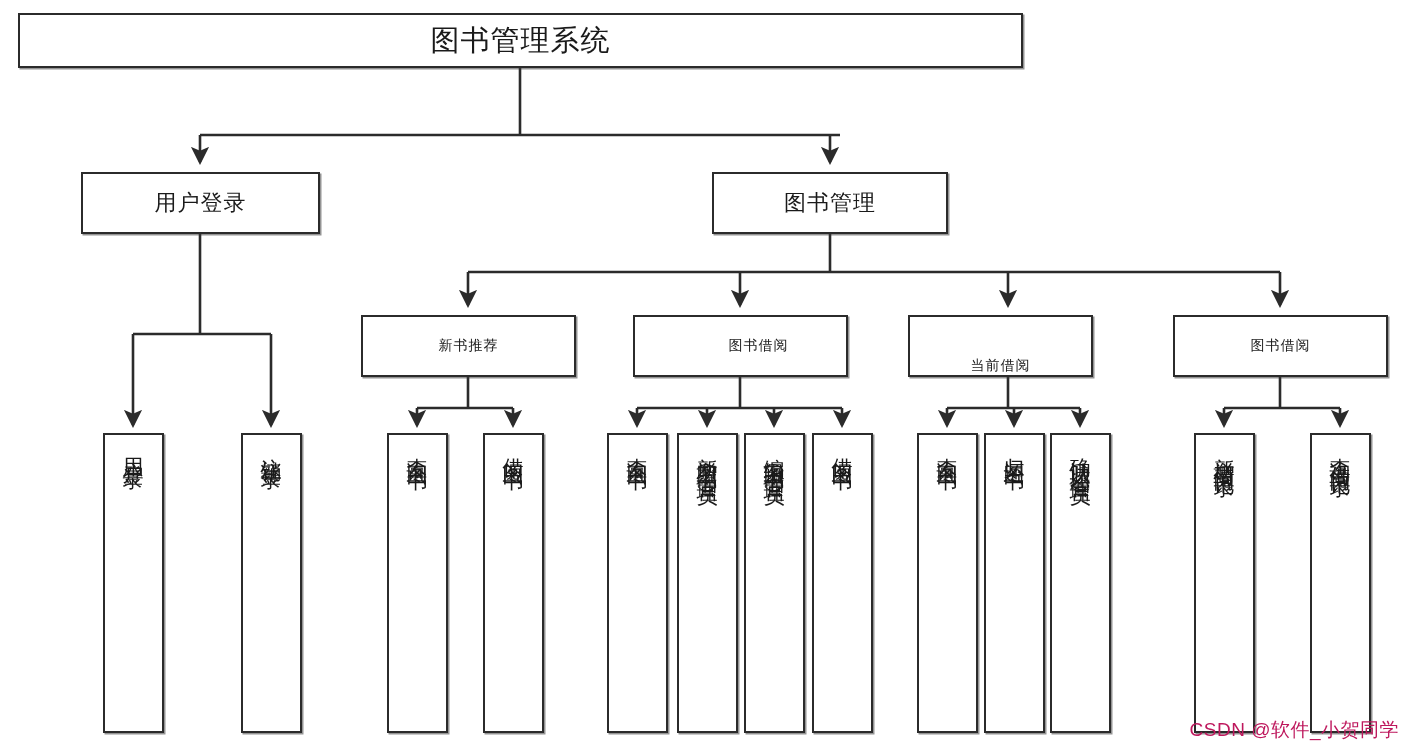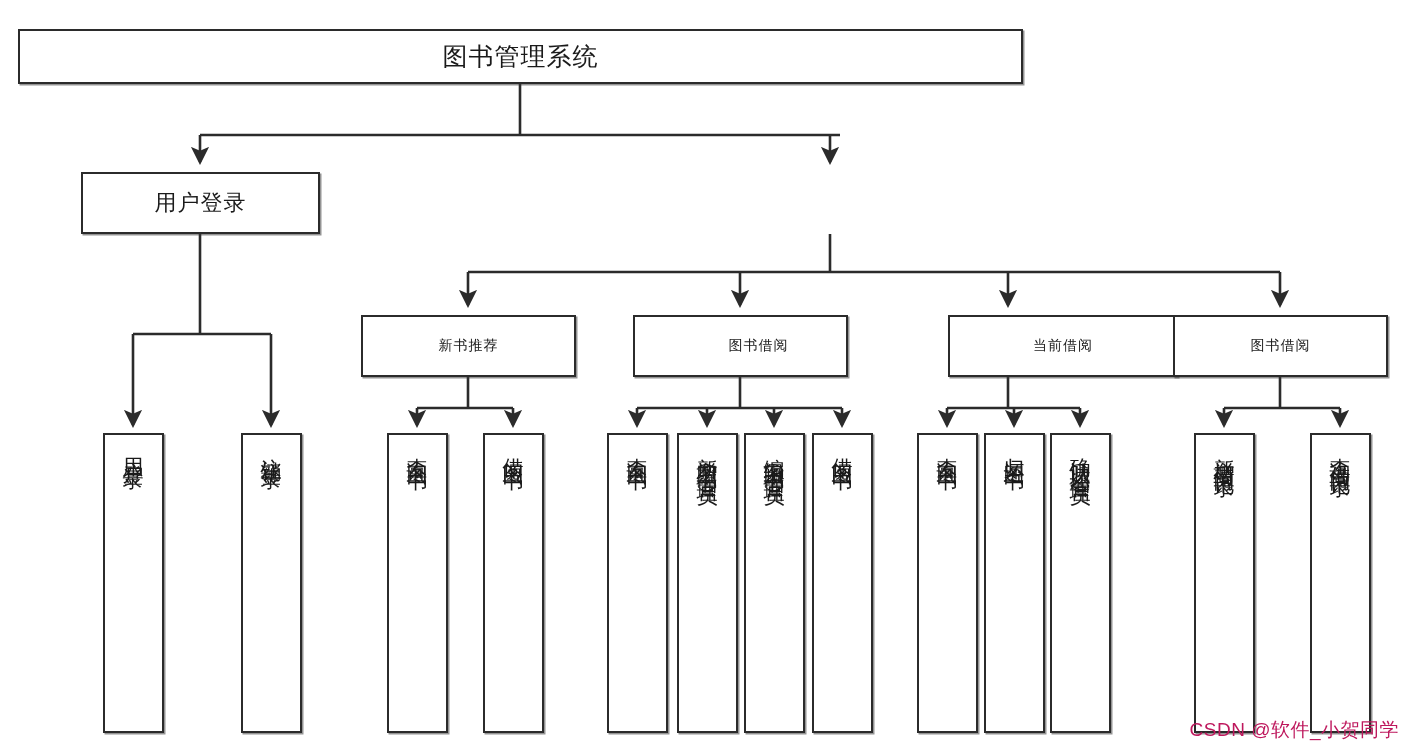--- a/index.html
+++ b/index.html
@@ -30,21 +30,21 @@
     position: absolute;
     box-sizing: border-box;
     border: 2px solid #2b2b2b;
     background: #ffffff;
     display: flex;
     align-items: center;
     justify-content: center;
     color: #1a1a1a;
     box-shadow: 1.5px 1.5px 0 rgba(60,60,60,0.55);
   }
-  .node.level-root { font-size: 25px; margin-top: 16px; }
+  .node.level-root { font-size: 29px; }
   .node.level-2   { font-size: 22px; }
   .node.level-3   { font-size: 14px; }
 
   
   .node.leaf {
     font-size: 21px;
     align-items: flex-start;
     justify-content: center;
     padding-top: 6px;
   }
@@ -124,28 +124,31 @@
     </g>
   </svg>
 
   <div class="node level-root" style="left:18px; top:13px; width:1005px; height:55px;">
     <span class="htext">图书管理系统</span>
   </div>
 
   <div class="node level-2" style="left:81px; top:172px; width:239px; height:62px;">
     <span class="htext">用户登录</span>
   </div>
+  <div class="node level-2" style="left:712px; top:172px; width:236px; height:62px;">
+    <span class="htext">图书管理</span>
+  </div>
 
   <div class="node level-3" style="left:361px; top:315px; width:215px; height:62px;">
     <span class="htext">新书推荐</span>
   </div>
   <div class="node level-3" style="left:633px; top:315px; width:215px; height:62px;padding-left:36px;">
     <span class="htext">图书借阅</span>
   </div>
-  <div class="node level-3" style="left:948px; top:315px; width:230px; height:62px;">
+  <div class="node level-3" style="left:908px; top:315px; width:185px; height:62px;align-items:flex-end;">
     <span class="htext">当前借阅</span>
   </div>
   <div class="node level-3" style="left:1173px; top:315px; width:215px; height:62px;">
     <span class="htext">图书借阅</span>
   </div>
 
   <div class="node leaf" style="left:103px; top:433px; width:61px; height:300px;">
     <span class="vtext">用户登录</span>
   </div>
   <div class="node leaf" style="left:241px; top:433px; width:61px; height:300px;">

